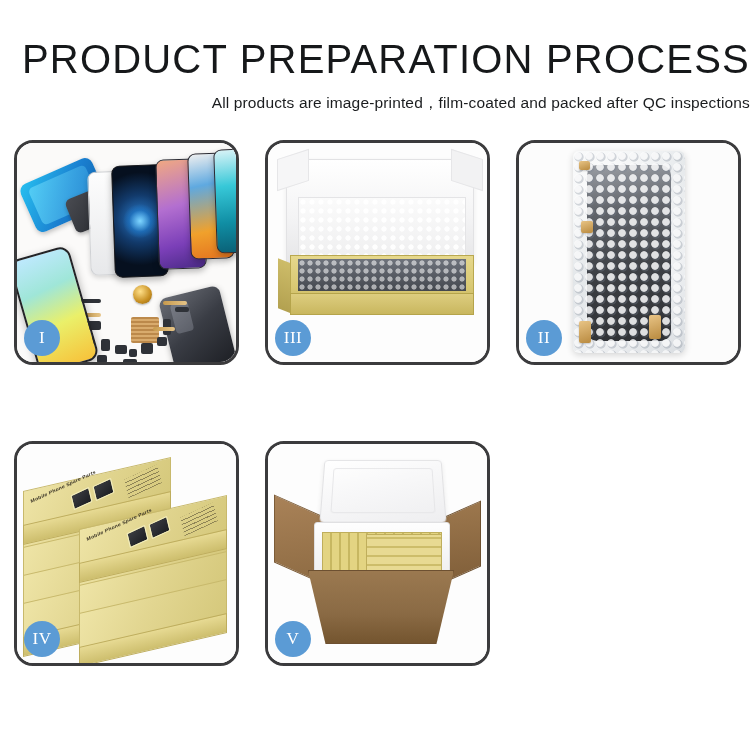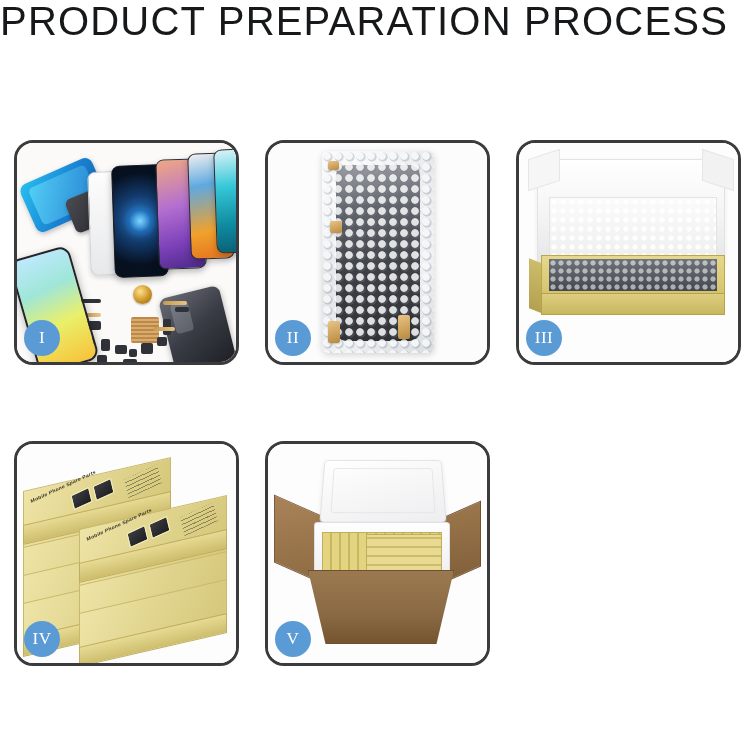--- a/index.html
+++ b/index.html
@@ -6,21 +6,21 @@
   * { margin:0; padding:0; box-sizing:border-box; }
   html,body{
     width:750px; height:750px;
     background:#ffffff;
     font-family:"Liberation Sans", sans-serif;
     overflow:hidden;
   }
   .page{ position:relative; width:750px; height:750px; background:#fff; }
 
   
-  .header{ width:100%; text-align:left; }
+  .header{ width:100%; text-align:right; padding-top:38px; }
   .title{
     font-family:"Liberation Sans", sans-serif;
     font-size:40px; font-weight:400; letter-spacing:1.2px;
     color:#16181a; line-height:1.05; white-space:nowrap;
   }
   .subtitle{
     margin-top:13px;
     font-size:15.5px; font-weight:400; letter-spacing:.15px;
     color:#1b1d1f; white-space:nowrap;
   }
@@ -334,20 +334,21 @@
     position:absolute; background:rgba(130,100,64,.55); border-radius:1px;
   }
 </style>
 </head>
 <body>
 
 <div class="page">
 
   <div class="header">
     <div class="title">PRODUCT PREPARATION PROCESS</div>
+    <div class="subtitle">All products are image-printed，film-coated and packed after QC inspections</div>
   </div>
 
   <div class="grid">
 
     <div class="panel p1">
       <div class="scene">
         <div class="ph tilt-blue"></div>
         <div class="ph tilt-dark"></div>
         <div class="ph glass"></div>
         <div class="ph blk1"></div>
@@ -373,46 +374,46 @@
           <div class="chip" style="left:18px; top:62px; width:10px; height:8px;"></div>
           <div class="chip" style="left:44px; top:66px; width:14px; height:6px;"></div>
           <div class="flex" style="left:84px; top:8px;  width:24px;"></div>
           <div class="flex" style="left:74px; top:34px; width:22px;"></div>
           <div class="flex" style="left:4px;  top:20px; width:18px;"></div>
         </div>
       </div>
       <div class="badge">I</div>
     </div>
 
+    <div class="panel p3">
+      <div class="scene">
+        <div class="lid3"></div>
+        <div class="foam3"></div>
+        <div class="tray3side"></div>
+        <div class="tray3"></div>
+        <div class="wrap3"></div>
+        <div class="tray3front"></div>
+      </div>
+      <div class="badge">III</div>
+    </div>
+
     <div class="panel p2">
       <div class="scene">
         <div class="bag">
           <div class="inner"></div>
           <div class="bubbles"></div>
         </div>
         <div class="tape" style="left:60px;  top:18px;  width:11px; height:9px;"></div>
         <div class="tape" style="left:62px;  top:78px;  width:12px; height:12px;"></div>
         <div class="tape" style="left:60px;  top:178px; width:12px; height:22px;"></div>
         <div class="tape" style="left:130px; top:172px; width:12px; height:24px;"></div>
       </div>
       <div class="badge">II</div>
     </div>
 
-    <div class="panel p3">
-      <div class="scene">
-        <div class="lid3"></div>
-        <div class="foam3"></div>
-        <div class="tray3side"></div>
-        <div class="tray3"></div>
-        <div class="wrap3"></div>
-        <div class="tray3front"></div>
-      </div>
-      <div class="badge">III</div>
-    </div>
-
     <div class="panel p4">
       <div class="scene">
 
         <div class="stackbox" style="left:6px;  top:58px;">
             <div class="sb-top"></div>
             <div class="sb-front"></div>
           </div>
         <div class="stackbox" style="left:6px;  top:86px;">
             <div class="sb-top"></div>
             <div class="sb-front"></div>

